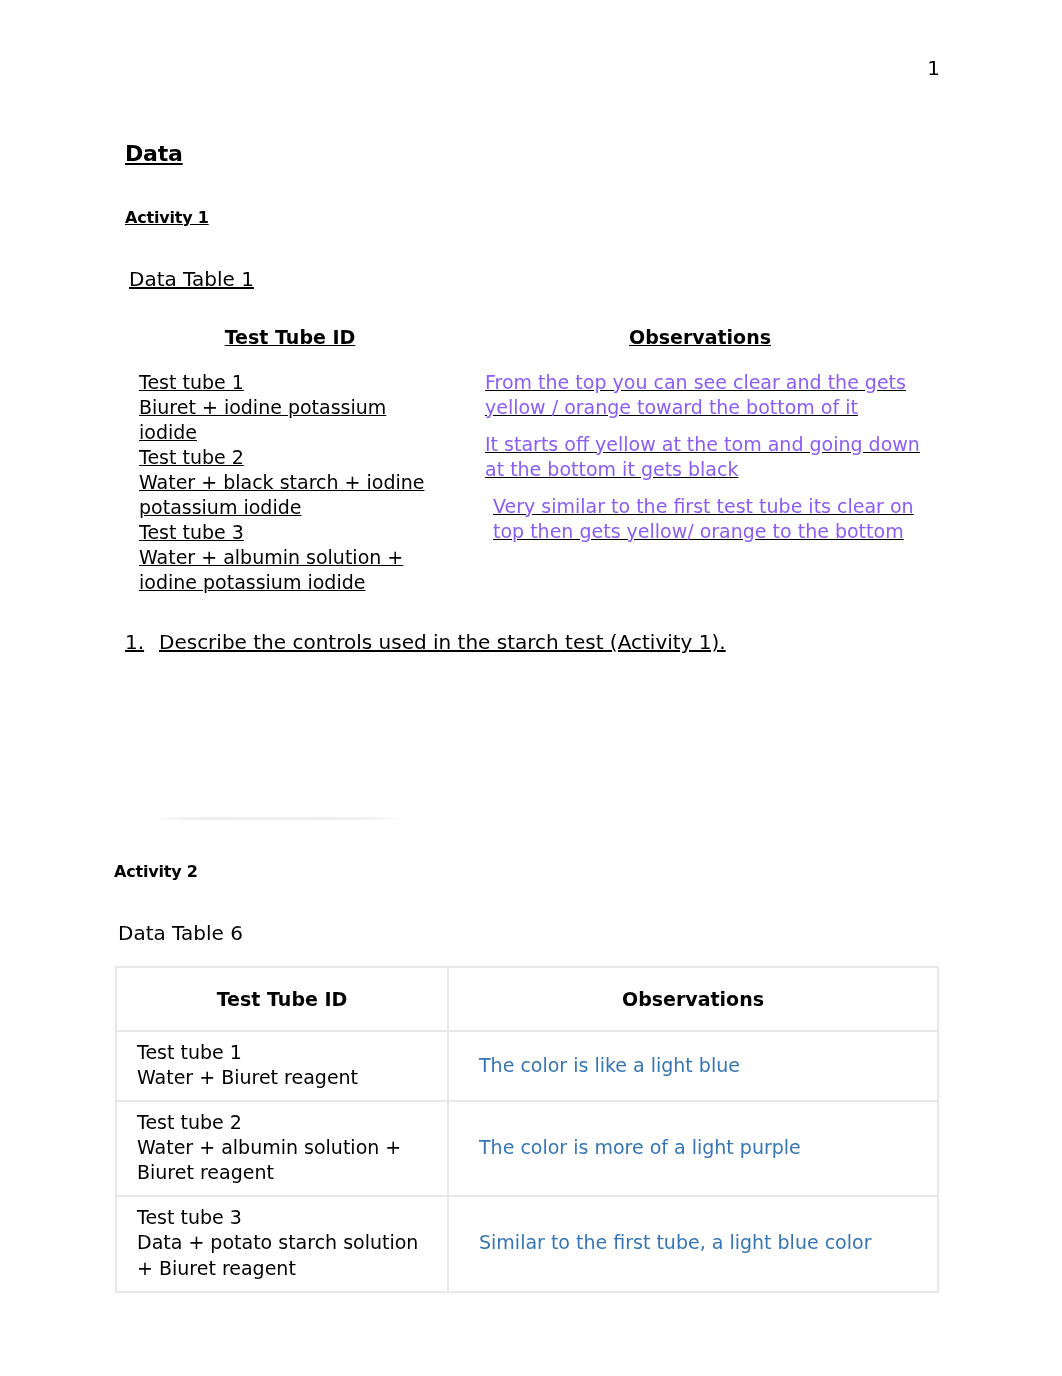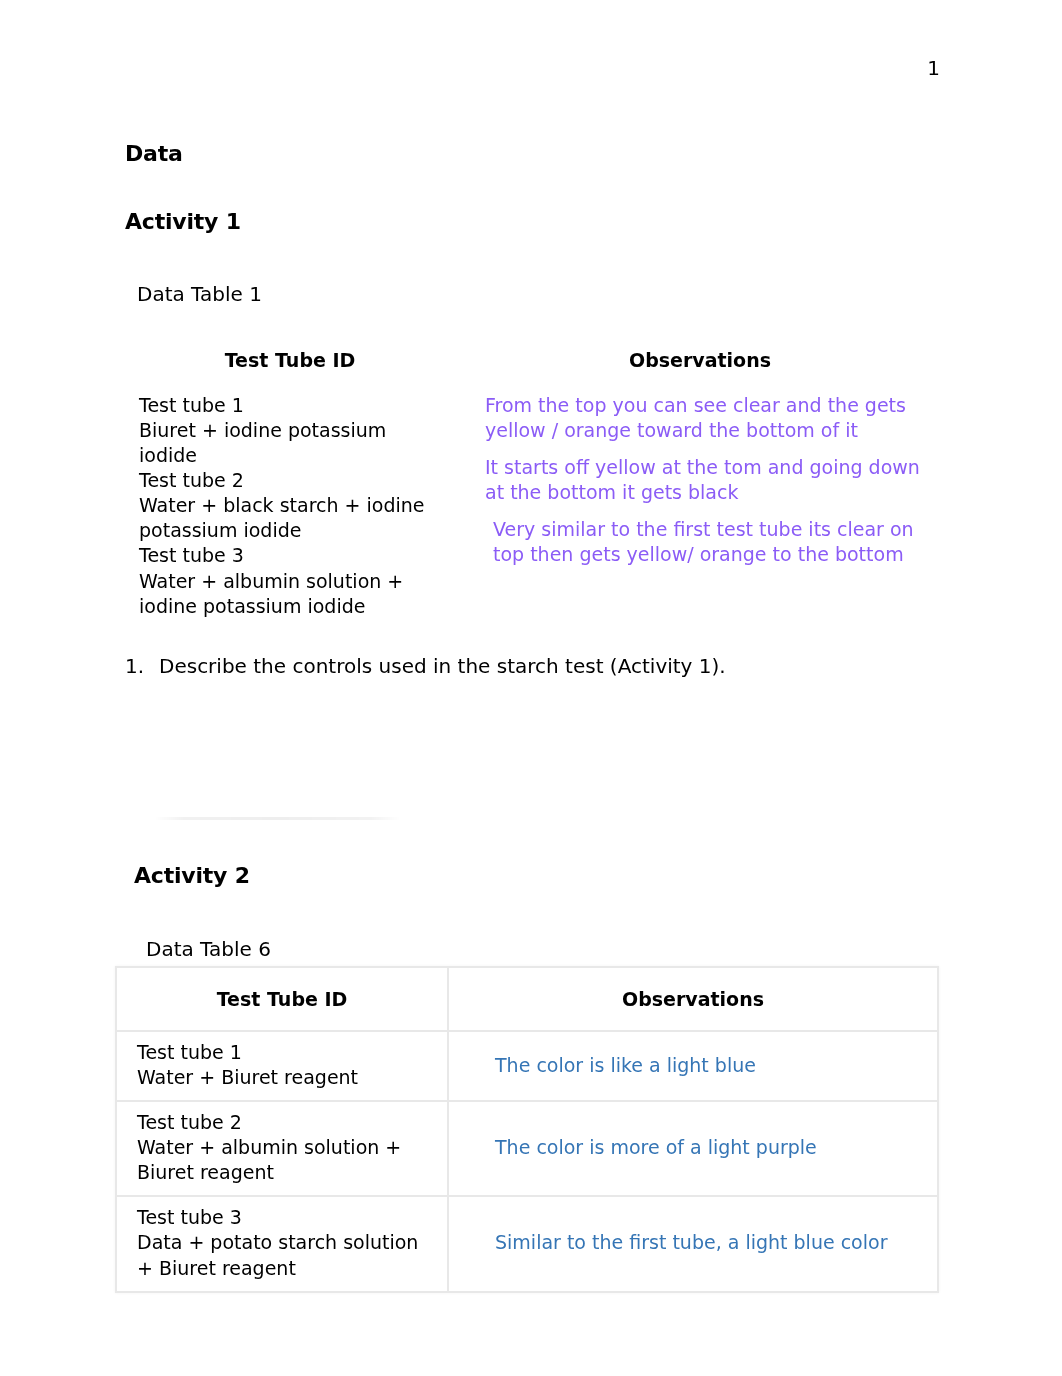--- a/index.html
+++ b/index.html
@@ -31,40 +31,41 @@
     line-height: 1;
     color: #000;
   }
 
   
   .content {
     position: absolute;
     left: 125px;
     top: 140px;
     width: 820px;
+    text-decoration: underline;
   }
 
   h1.doc-heading {
     font-size: 22px;
     font-weight: bold;
     margin: 0 0 0 0;
     line-height: 1.25;
     letter-spacing: -0.2px;
   }
   h2.section-heading {
-    font-size: 22px;
+    font-size: 16px;
     font-weight: bold;
     margin: 0;
     line-height: 1.25;
     letter-spacing: -0.2px;
   }
   p.body-text {
     font-size: 20px;
     font-weight: normal;
-    margin: 12px;
+    margin: 4px;
     line-height: 1.3;
   }
 
   .sp-1 { height: 40px; }
   .sp-2 { height: 34px; }
   .sp-3 { height: 30px; }
 
   
   table.data-table {
     border-collapse: collapse;
@@ -129,21 +130,21 @@
         rgba(0,0,0,0.055) 12%,
         rgba(0,0,0,0.065) 50%,
         rgba(0,0,0,0.05) 88%,
         rgba(0,0,0,0.0) 100%);
     filter: blur(0.6px);
   }
 
   
   .activity2 {
     position: absolute;
-    left: 134px;
+    left: 114px;
     top: 862px;
     width: 820px;
   }
 
   
   .table2-wrap {
     position: absolute;
     left: 115px;
     top: 966px;
     width: 822px;
@@ -174,21 +175,21 @@
   table.bordered-table td.cell-id2 {
     font-size: 19px;
     vertical-align: top;
     padding: 8px 12px 10px 20px;
     line-height: 1.32;
     color: #000;
   }
   table.bordered-table td.cell-obs2 {
     font-size: 19px;
     vertical-align: middle;
-    padding: 8px 12px 10px 46px;
+    padding: 8px 12px 10px 30px;
     line-height: 1.32;
     color: #3575b5;
   }
 </style>
 </head>
 <body>
 
 <div class="page">
 
   <div class="page-number">1</div>

